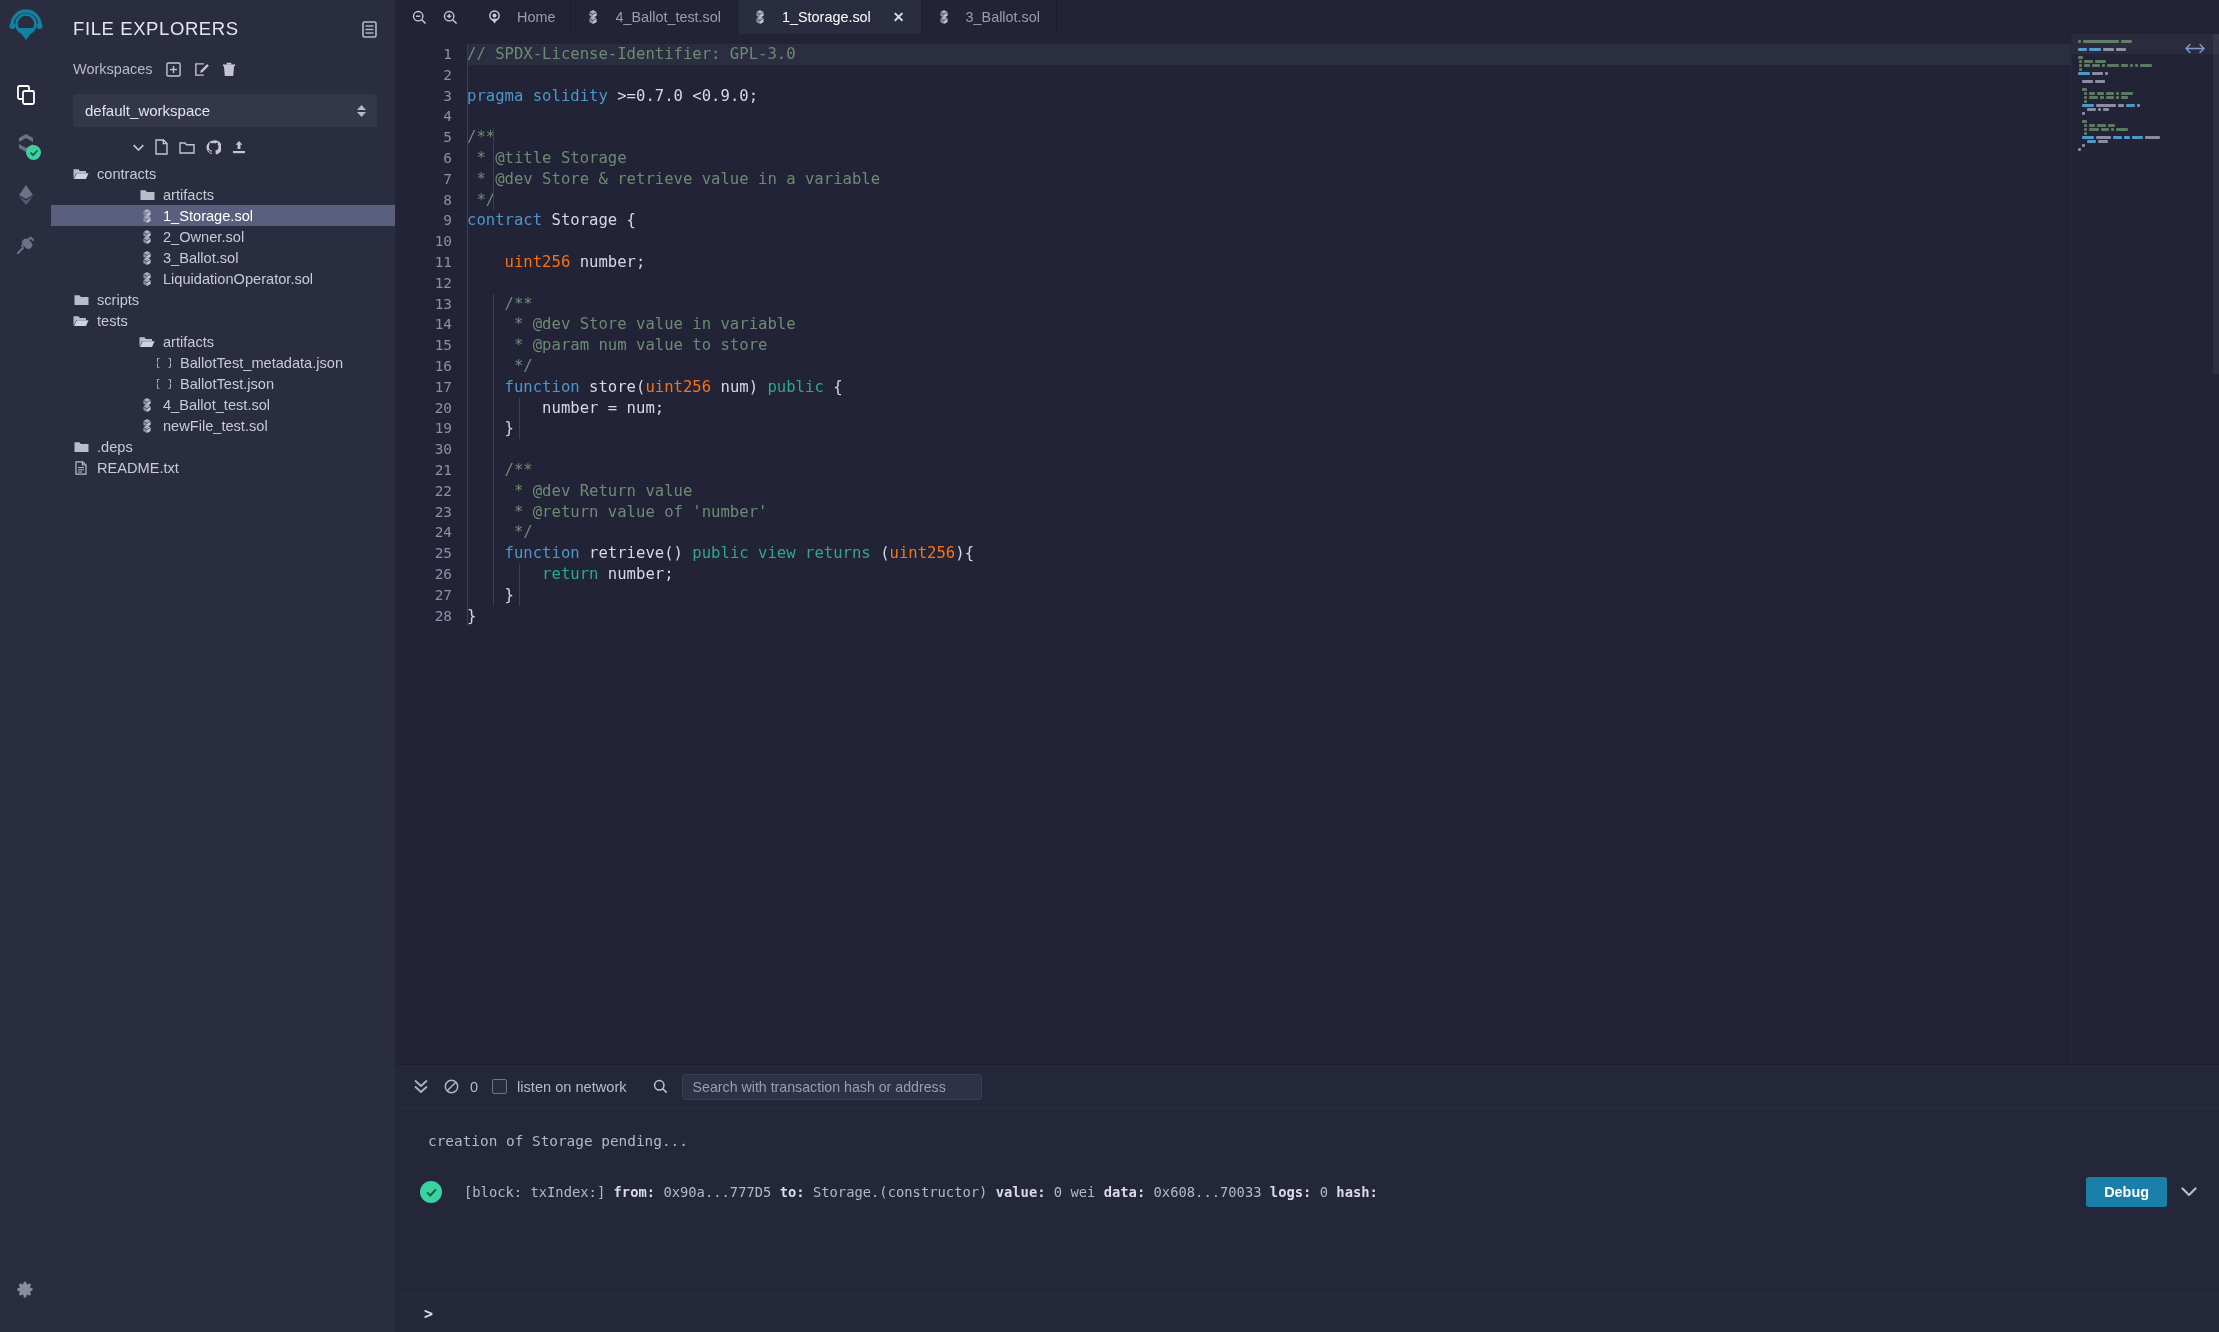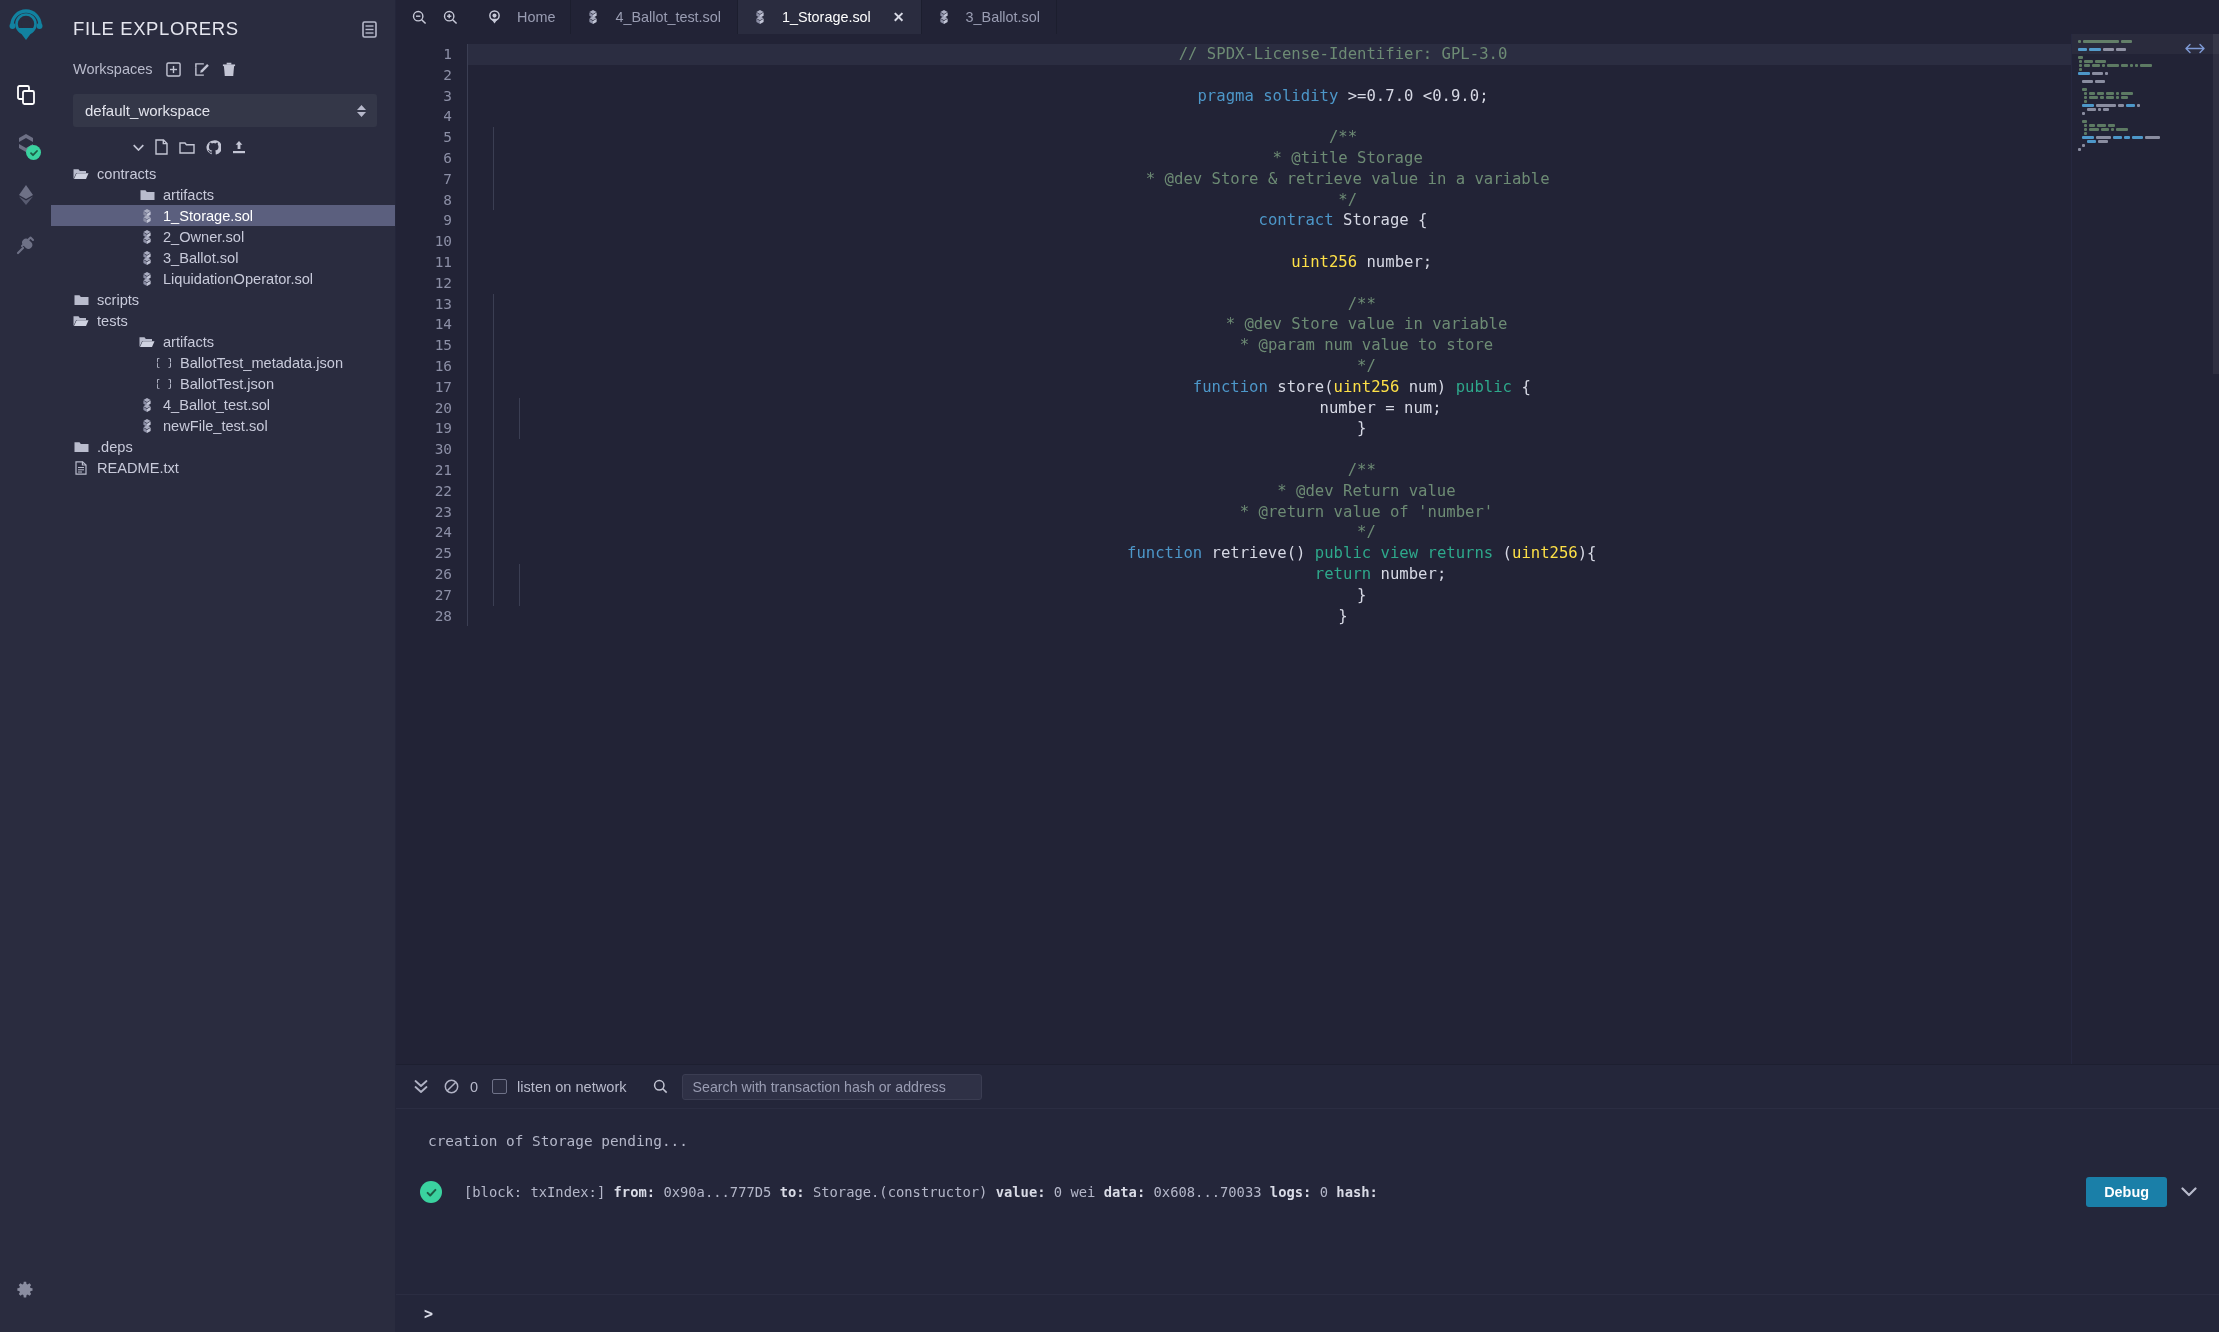--- a/index.html
+++ b/index.html
@@ -105,28 +105,28 @@
     overflow: hidden; min-height: 0;
   }
   .gutter {
     width: 68px; flex-shrink: 0; text-align: right; padding-top: 10px;
     font-family: "DejaVu Sans Mono", monospace; font-size: 14.4px;
     color: #8c8fa6; line-height: 20.8px; padding-right: 12px; user-select: none;
   }
   .code {
     flex: 1; padding-top: 10px; font-family: "DejaVu Sans Mono", monospace;
     font-size: 15.6px; line-height: 20.8px; color: #d6d8e4;
-    white-space: pre; overflow: hidden; padding-left: 3px; position: relative; text-align: center;
+    white-space: pre; overflow: hidden; padding-left: 3px; position: relative;
   }
   .code .ln { height: 20.8px; }
   .code .ln.hl { background: #2b2d41; }
   .cm { color: #6d8b74; }
   .kw { color: #4d97c9; }
   .kw2 { color: #2ea88b; }
-  .ty { color: #fde047; }
+  .ty { color: #f97316; }
   .indent-guide {
     position: absolute; width: 1px; background: #3b3e53;
   }
   .minimap {
     position: absolute; right: 0; top: 0; width: 148px; height: 100%;
     background: #222336; border-left: 1px solid #262840; overflow: hidden;
     padding-top: 6px;
   }
   .mm-line { height: 4px; margin-left: 6px; display: flex; gap: 2px; }
   .mm-seg { height: 2.5px; border-radius: 1px; }

